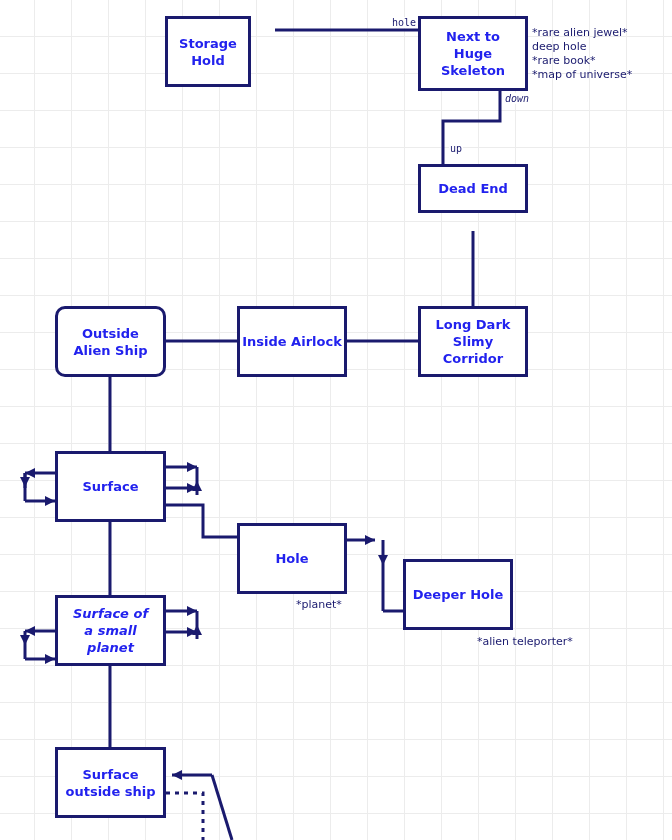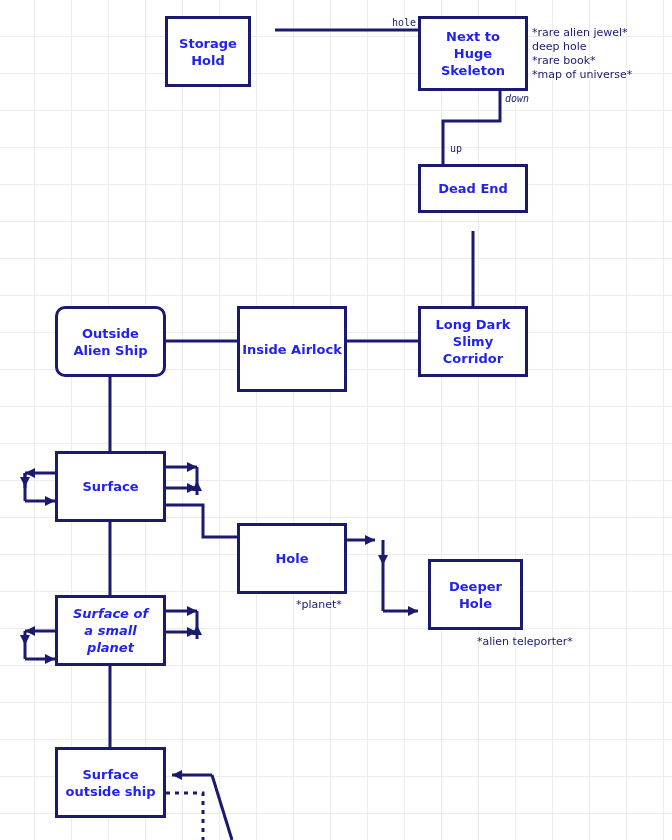--- a/index.html
+++ b/index.html
@@ -126,31 +126,31 @@
 
   <div class="node" style="left:418px;top:16px;width:110px;height:75px;">Next to
 Huge
 Skeleton</div>
 
   <div class="node" style="left:418px;top:164px;width:110px;height:49px;">Dead End</div>
 
   <div class="node" style="left:55px;top:306px;width:111px;height:71px;border-radius:10px;">Outside
 Alien Ship</div>
 
-  <div class="node" style="left:237px;top:306px;width:110px;height:86px;">Inside Airlock</div>
+  <div class="node" style="left:237px;top:306px;width:110px;height:71px;">Inside Airlock</div>
 
   <div class="node" style="left:418px;top:306px;width:110px;height:71px;">Long Dark
 Slimy
 Corridor</div>
 
   <div class="node" style="left:55px;top:451px;width:111px;height:71px;">Surface</div>
 
   <div class="node" style="left:237px;top:523px;width:110px;height:71px;">Hole</div>
 
-  <div class="node" style="left:428px;top:559px;width:95px;height:71px;">Deeper Hole</div>
+  <div class="node" style="left:403px;top:559px;width:110px;height:71px;">Deeper Hole</div>
 
   <div class="node" style="left:55px;top:595px;width:111px;height:71px;font-style:italic;">Surface of
 a small
 planet</div>
 
   <div class="node" style="left:55px;top:747px;width:111px;height:71px;">Surface
 outside ship</div>
 
 
   <div class="items" style="left:532px;top:26px;">*rare alien jewel*

